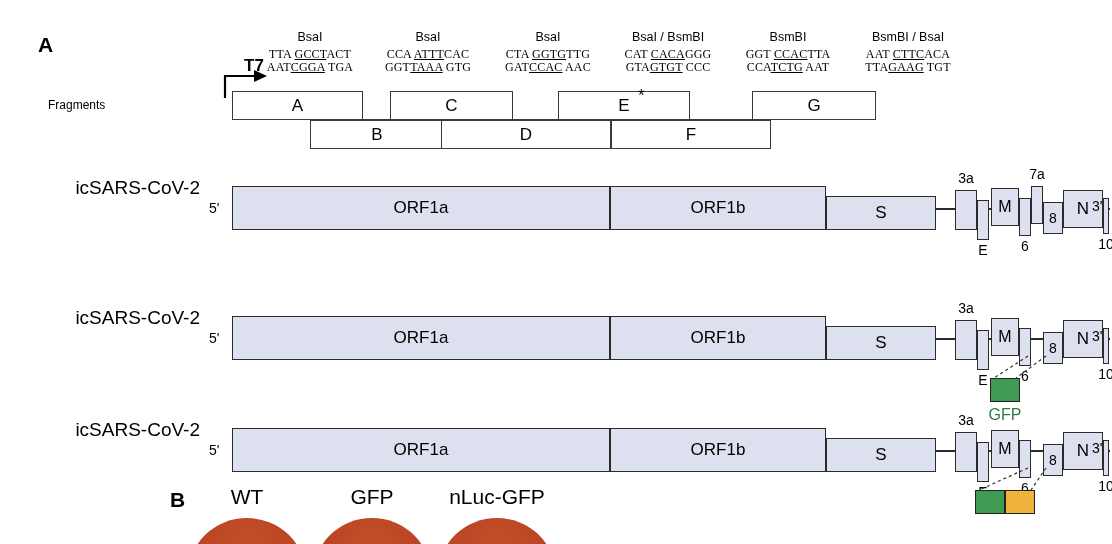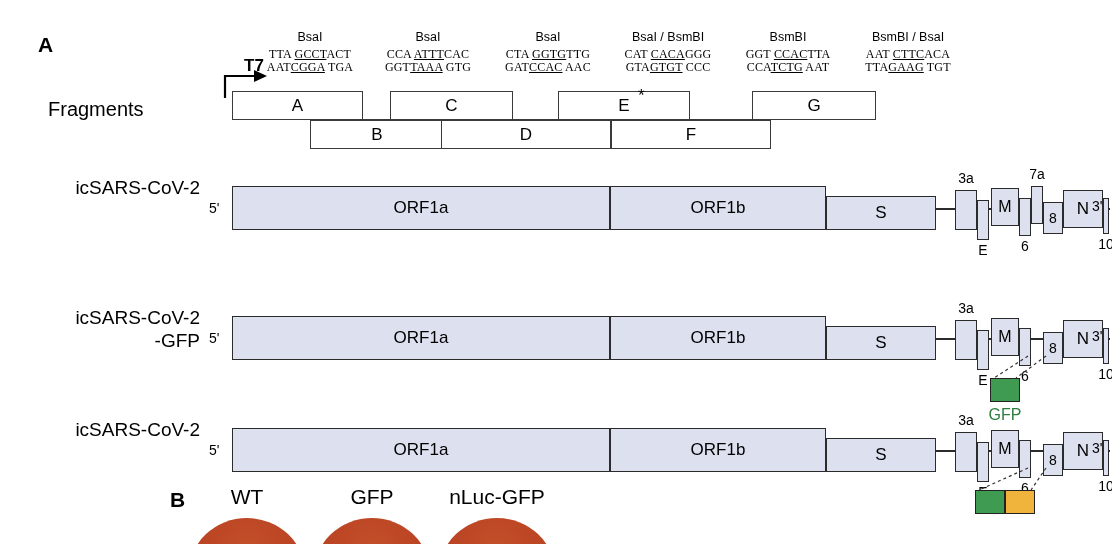--- a/index.html
+++ b/index.html
@@ -1,21 +1,21 @@
 <!DOCTYPE html>
 <html><head>
 <meta charset="utf-8">
 <style>
   html,body{margin:0;padding:0;background:#ffffff;}
   body{width:1112px;height:544px;position:relative;overflow:hidden;
        font-family:"Liberation Sans",sans-serif;color:#000;}
   .abs{position:absolute;}
   .panel-letter{font-weight:bold;font-size:21px;font-family:"Liberation Sans",sans-serif;}
   .row-label{font-size:19px;text-align:right;line-height:23px;white-space:pre;}
-  .ftitle{font-size:20px;}
+  .ftitle{font-size:12px;}
   .enz{font-size:12.5px;text-align:center;white-space:nowrap;}
   .seq{font-family:Liberation Serif, serif;font-size:12px;text-align:center;
        white-space:pre;letter-spacing:.2px;line-height:12.5px;}
   .seq u{text-decoration:underline;}
   .frag{box-sizing:border-box;border:1.3px solid #3a3a3a;background:#fff;
         font-size:17px;display:flex;align-items:center;justify-content:center;}
   .orf{box-sizing:border-box;border:1.6px solid #2b2b2b;background:#dce0ef;
        display:flex;align-items:center;justify-content:center;font-size:17px;}
   .orf.small{font-size:14px;}
   .tiny-lab{font-size:15px;text-align:center;white-space:nowrap;}
@@ -121,21 +121,21 @@
     <div class="abs tiny-lab" style="left: 1005px; top: 238px; width: 40px; font-size: 14px;">6</div>
     <div class="orf small abs" style="left: 1031px; top: 186px; width: 12px; height: 38px; font-size: 14px;"></div>
     <div class="abs tiny-lab" style="left: 1017px; top: 166px; width: 40px; font-size: 14px;">7a</div>
     <div class="orf small abs" style="left: 1043px; top: 202px; width: 20px; height: 32px; font-size: 14px;"></div>
     <div class="abs" style="left: 1043px; top: 202px; width: 20px; height: 32px; display: flex; align-items: center; justify-content: center; font-size: 14px;">8</div>
     <div class="orf abs" style="left: 1063px; top: 190px; width: 40px; height: 38px; font-size: 17px;"></div>
     <div class="abs" style="left: 1063px; top: 190px; width: 40px; height: 38px; display: flex; align-items: center; justify-content: center; font-size: 17px;">N</div>
     <div class="orf small abs" style="left: 1103px; top: 198px; width: 6px; height: 36px; font-size: 14px;"></div>
     <div class="abs tiny-lab" style="left: 1086px; top: 236px; width: 40px; font-size: 14px;">10</div>
     <div class="abs prime" style="left: 1092px; top: 198px;">3'</div>
-    <div class="abs row-label" style="left: 10px; top: 306px; width: 190px;"><div>icSARS-CoV-2</div><div>-GFP</div></div>
+    <div class="abs row-label" style="left: 10px; top: 306px; width: 190px;"><div>icSARS-CoV-2</div></div>
     <div class="abs prime" style="left: 209px; top: 330px;">5'</div>
     <div class="abs" style="left: 232px; top: 338px; width: 878px; height: 1.6px; background: rgb(43, 43, 43);"></div>
     <div class="orf abs" style="left: 232px; top: 316px; width: 378px; height: 44px; font-size: 17px;"></div>
     <div class="abs" style="left: 232px; top: 316px; width: 378px; height: 44px; display: flex; align-items: center; justify-content: center; font-size: 17px;">ORF1a</div>
     <div class="orf abs" style="left: 610px; top: 316px; width: 216px; height: 44px; font-size: 17px;"></div>
     <div class="abs" style="left: 610px; top: 316px; width: 216px; height: 44px; display: flex; align-items: center; justify-content: center; font-size: 17px;">ORF1b</div>
     <div class="orf abs" style="left: 826px; top: 326px; width: 110px; height: 34px; font-size: 17px;"></div>
     <div class="abs" style="left: 826px; top: 326px; width: 110px; height: 34px; display: flex; align-items: center; justify-content: center; font-size: 17px;">S</div>
     <div class="orf small abs" style="left: 955px; top: 320px; width: 22px; height: 40px; font-size: 14px;"></div>
     <div class="abs tiny-lab" style="left: 946px; top: 300px; width: 40px; font-size: 14px;">3a</div>

